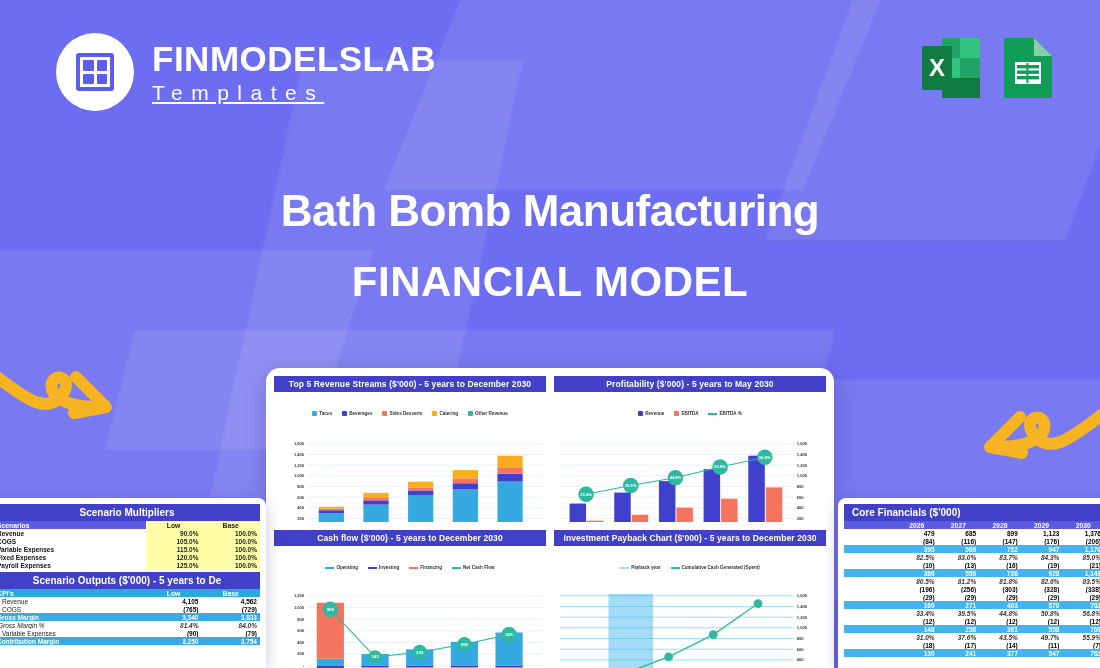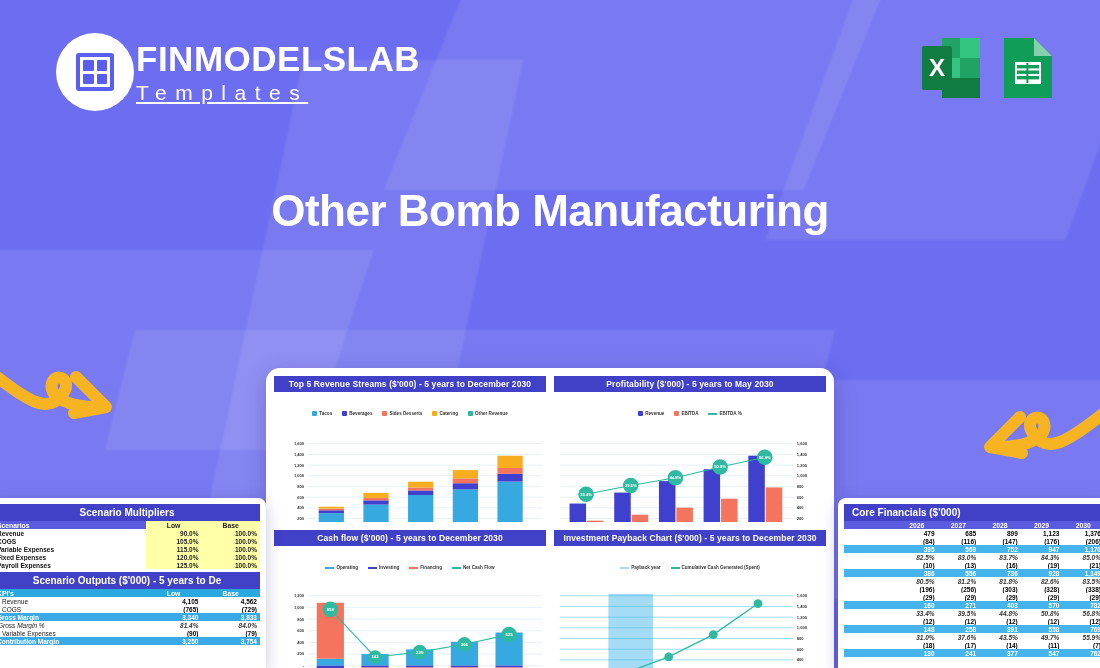--- a/index.html
+++ b/index.html
@@ -14,21 +14,21 @@
   .bg-brush .s { position:absolute; background:rgba(255,255,255,0.085); filter:blur(1px); }
   .b1 { width:420px; height:230px; left:430px; top:-40px; transform:skewX(-22deg); }
   .b2 { width:300px; height:300px; left:820px; top:-60px; transform:skewX(-20deg); background:rgba(255,255,255,0.07); }
   .b3 { width:700px; height:120px; left:120px; top:330px; transform:skewX(-14deg); background:rgba(255,255,255,0.055); }
   .b4 { width:380px; height:330px; left:-60px; top:250px; transform:skewX(-18deg); background:rgba(255,255,255,0.05); }
   .b5 { width:520px; height:220px; left:640px; top:380px; transform:skewX(-18deg); background:rgba(255,255,255,0.05); }
   .b6 { width:220px; height:500px; left:250px; top:60px; transform:skewX(-12deg); background:rgba(255,255,255,0.04); }
 
   
   .header { position:absolute; top:0; left:0; width:1100px; height:150px; }
-  .logo-wrap { position:absolute; left:56px; top:33px; display:flex; align-items:center; gap:2px; }
+  .logo-wrap { position:absolute; left:56px; top:33px; display:flex; align-items:center; gap:18px; }
   .logo-circle {
     width:78px; height:78px; border-radius:50%; background:#fff;
     display:flex; align-items:center; justify-content:center;
   }
   .logo-grid { width:38px; height:38px; border:4px solid #5b5cf0; border-radius:3px;
     display:grid; grid-template-columns:1fr 1fr; grid-template-rows:1fr 1fr; gap:3px; padding:3px; }
   .logo-grid i { background:#5b5cf0; border-radius:1px; display:block; }
   .logo-text { color:#fff; }
   .logo-name { font-size:35px; font-weight:bold; letter-spacing:0.5px; line-height:1; }
   .logo-sub { font-size:21px; letter-spacing:8.5px; margin-top:6px; font-weight:400; line-height:1;text-decoration:underline; }
@@ -138,21 +138,22 @@
       <rect x="17" y="28" width="26" height="22" fill="#fff"></rect>
       <rect x="19" y="31" width="22" height="3.4" fill="#0f9d58"></rect>
       <rect x="19" y="36.5" width="22" height="3.4" fill="#0f9d58"></rect>
       <rect x="19" y="42" width="22" height="3.4" fill="#0f9d58"></rect>
       <rect x="28.4" y="29" width="2" height="20" fill="#0f9d58"></rect>
     </svg>
   </div>
 </div>
 
 <div class="title-block">
-  <div class="title-main">Other Bomb Manufacturing</div>
+  <div class="title-main">Bath Bomb Manufacturing</div>
+  <div class="title-sub">FINANCIAL MODEL</div>
 </div>
 
 <svg class="arrow-left" width="190" height="80" viewBox="0 0 190 80">
   <path d="M2 18 C40 48, 58 58, 72 40 C84 25, 66 16, 62 28 C58 42, 78 52, 108 52" stroke="#f7b422" stroke-width="12" fill="none" stroke-linecap="round"></path>
   <path d="M86 22 L116 52 L84 58" stroke="#f7b422" stroke-width="12" fill="none" stroke-linecap="round" stroke-linejoin="round"></path>
 </svg>
 
 <svg class="arrow-right" width="190" height="80" viewBox="0 0 190 80">
   <g transform="translate(190,0) scale(-1,1)">
     <path d="M2 18 C40 48, 58 58, 72 40 C84 25, 66 16, 62 28 C58 42, 78 52, 108 52" stroke="#f7b422" stroke-width="12" fill="none" stroke-linecap="round"></path>

